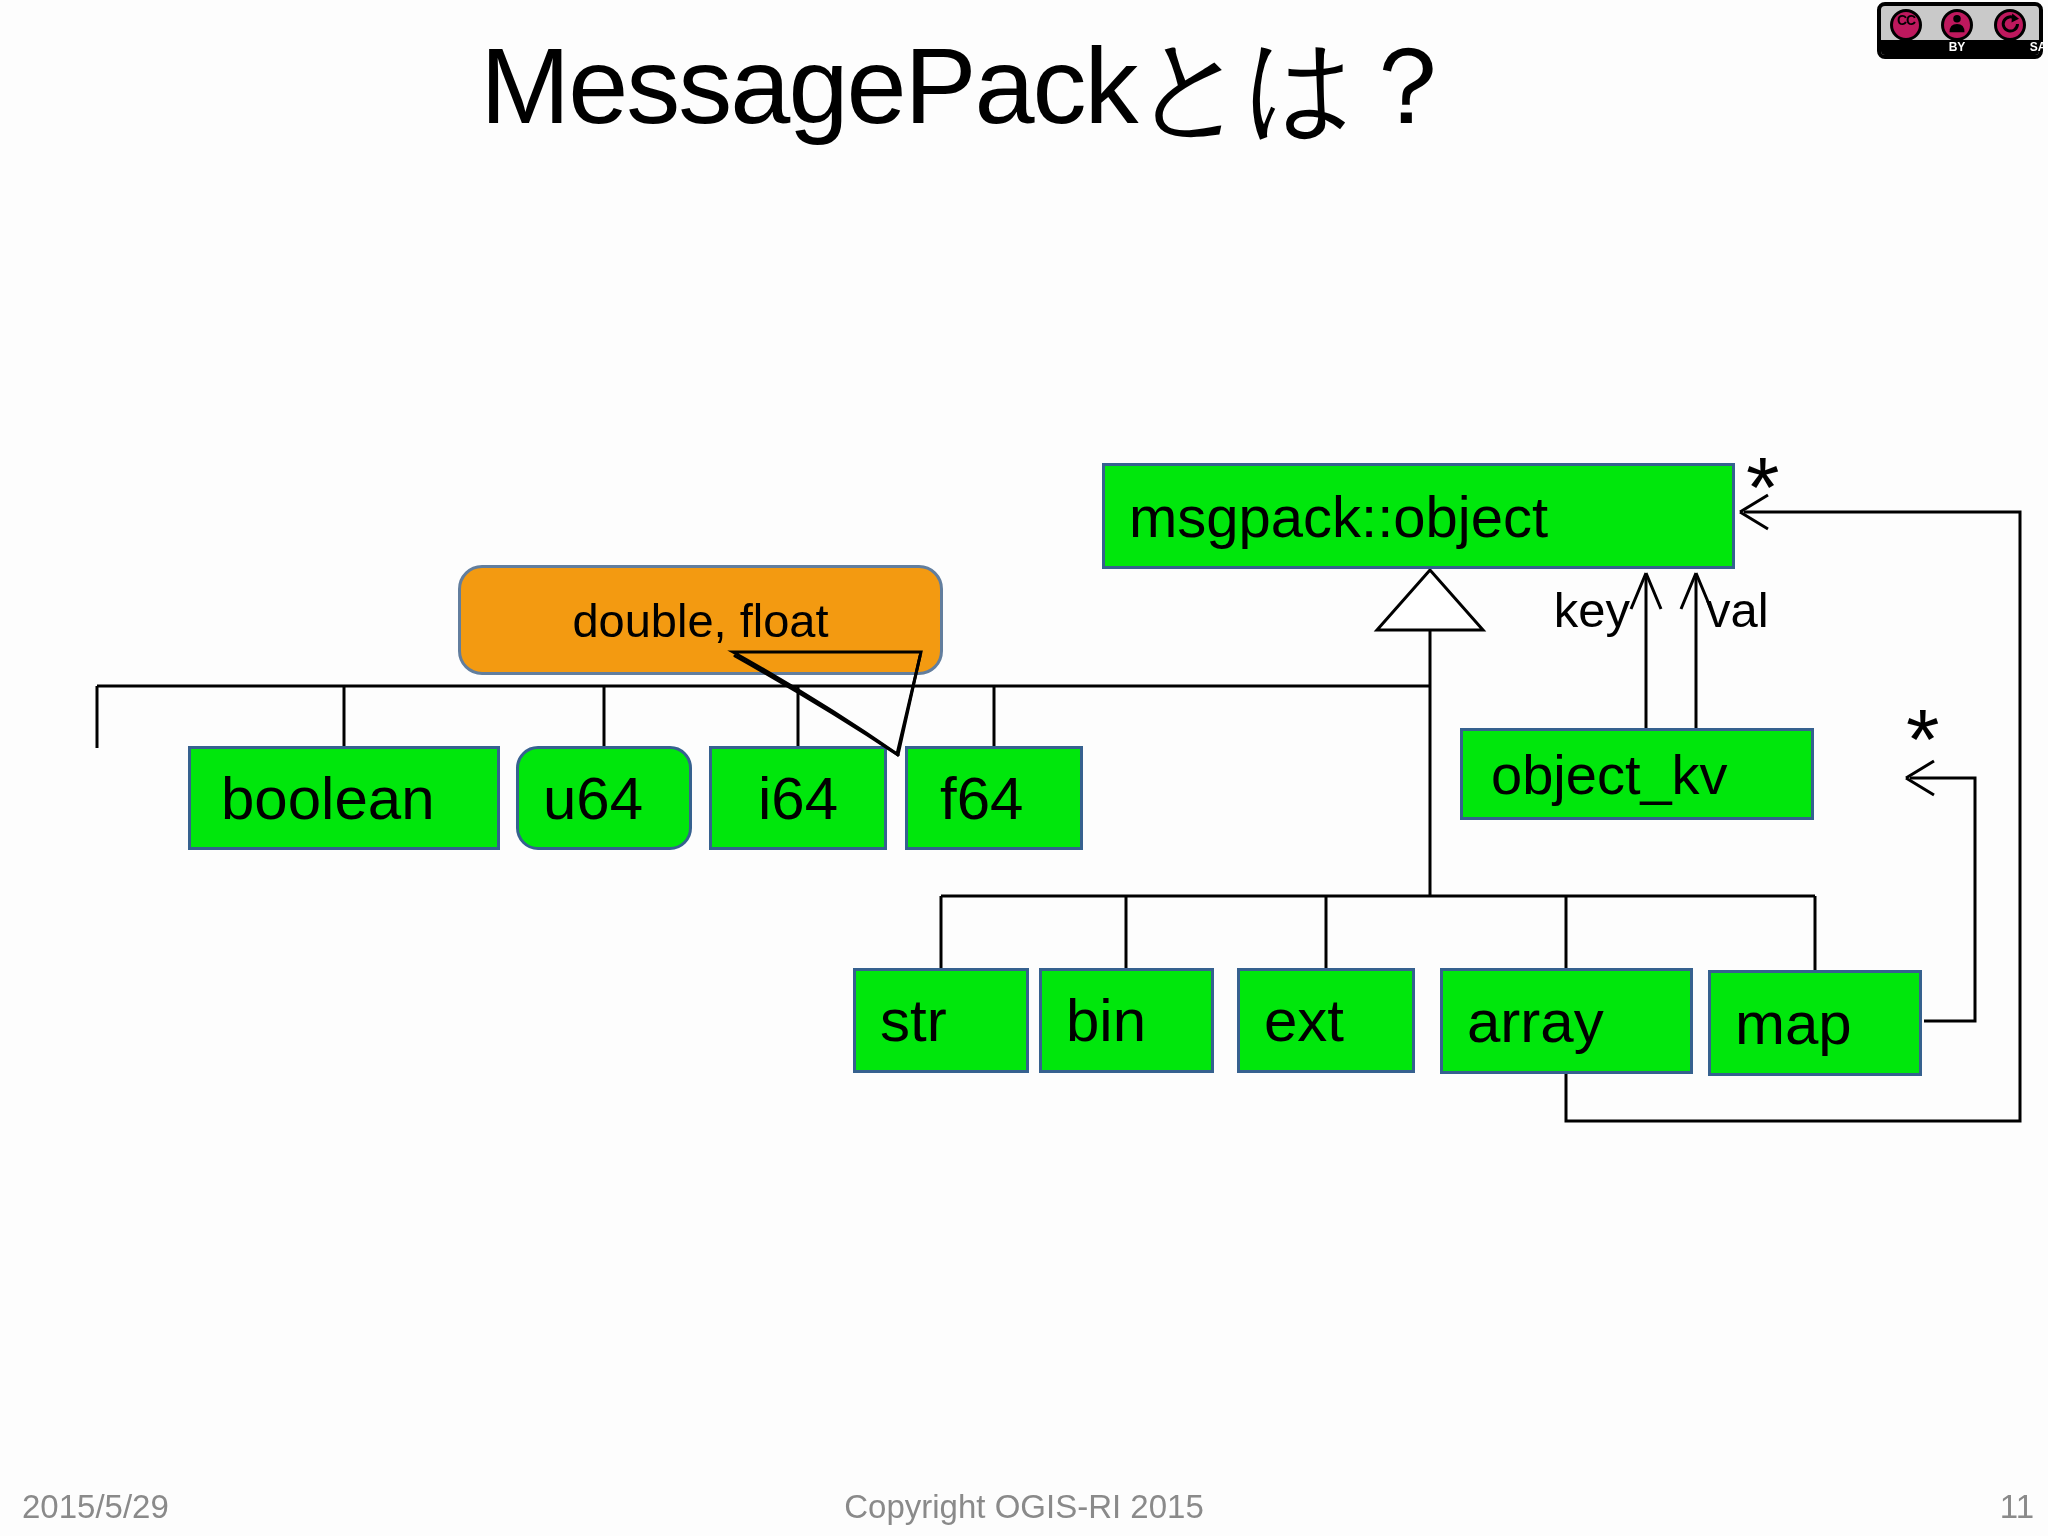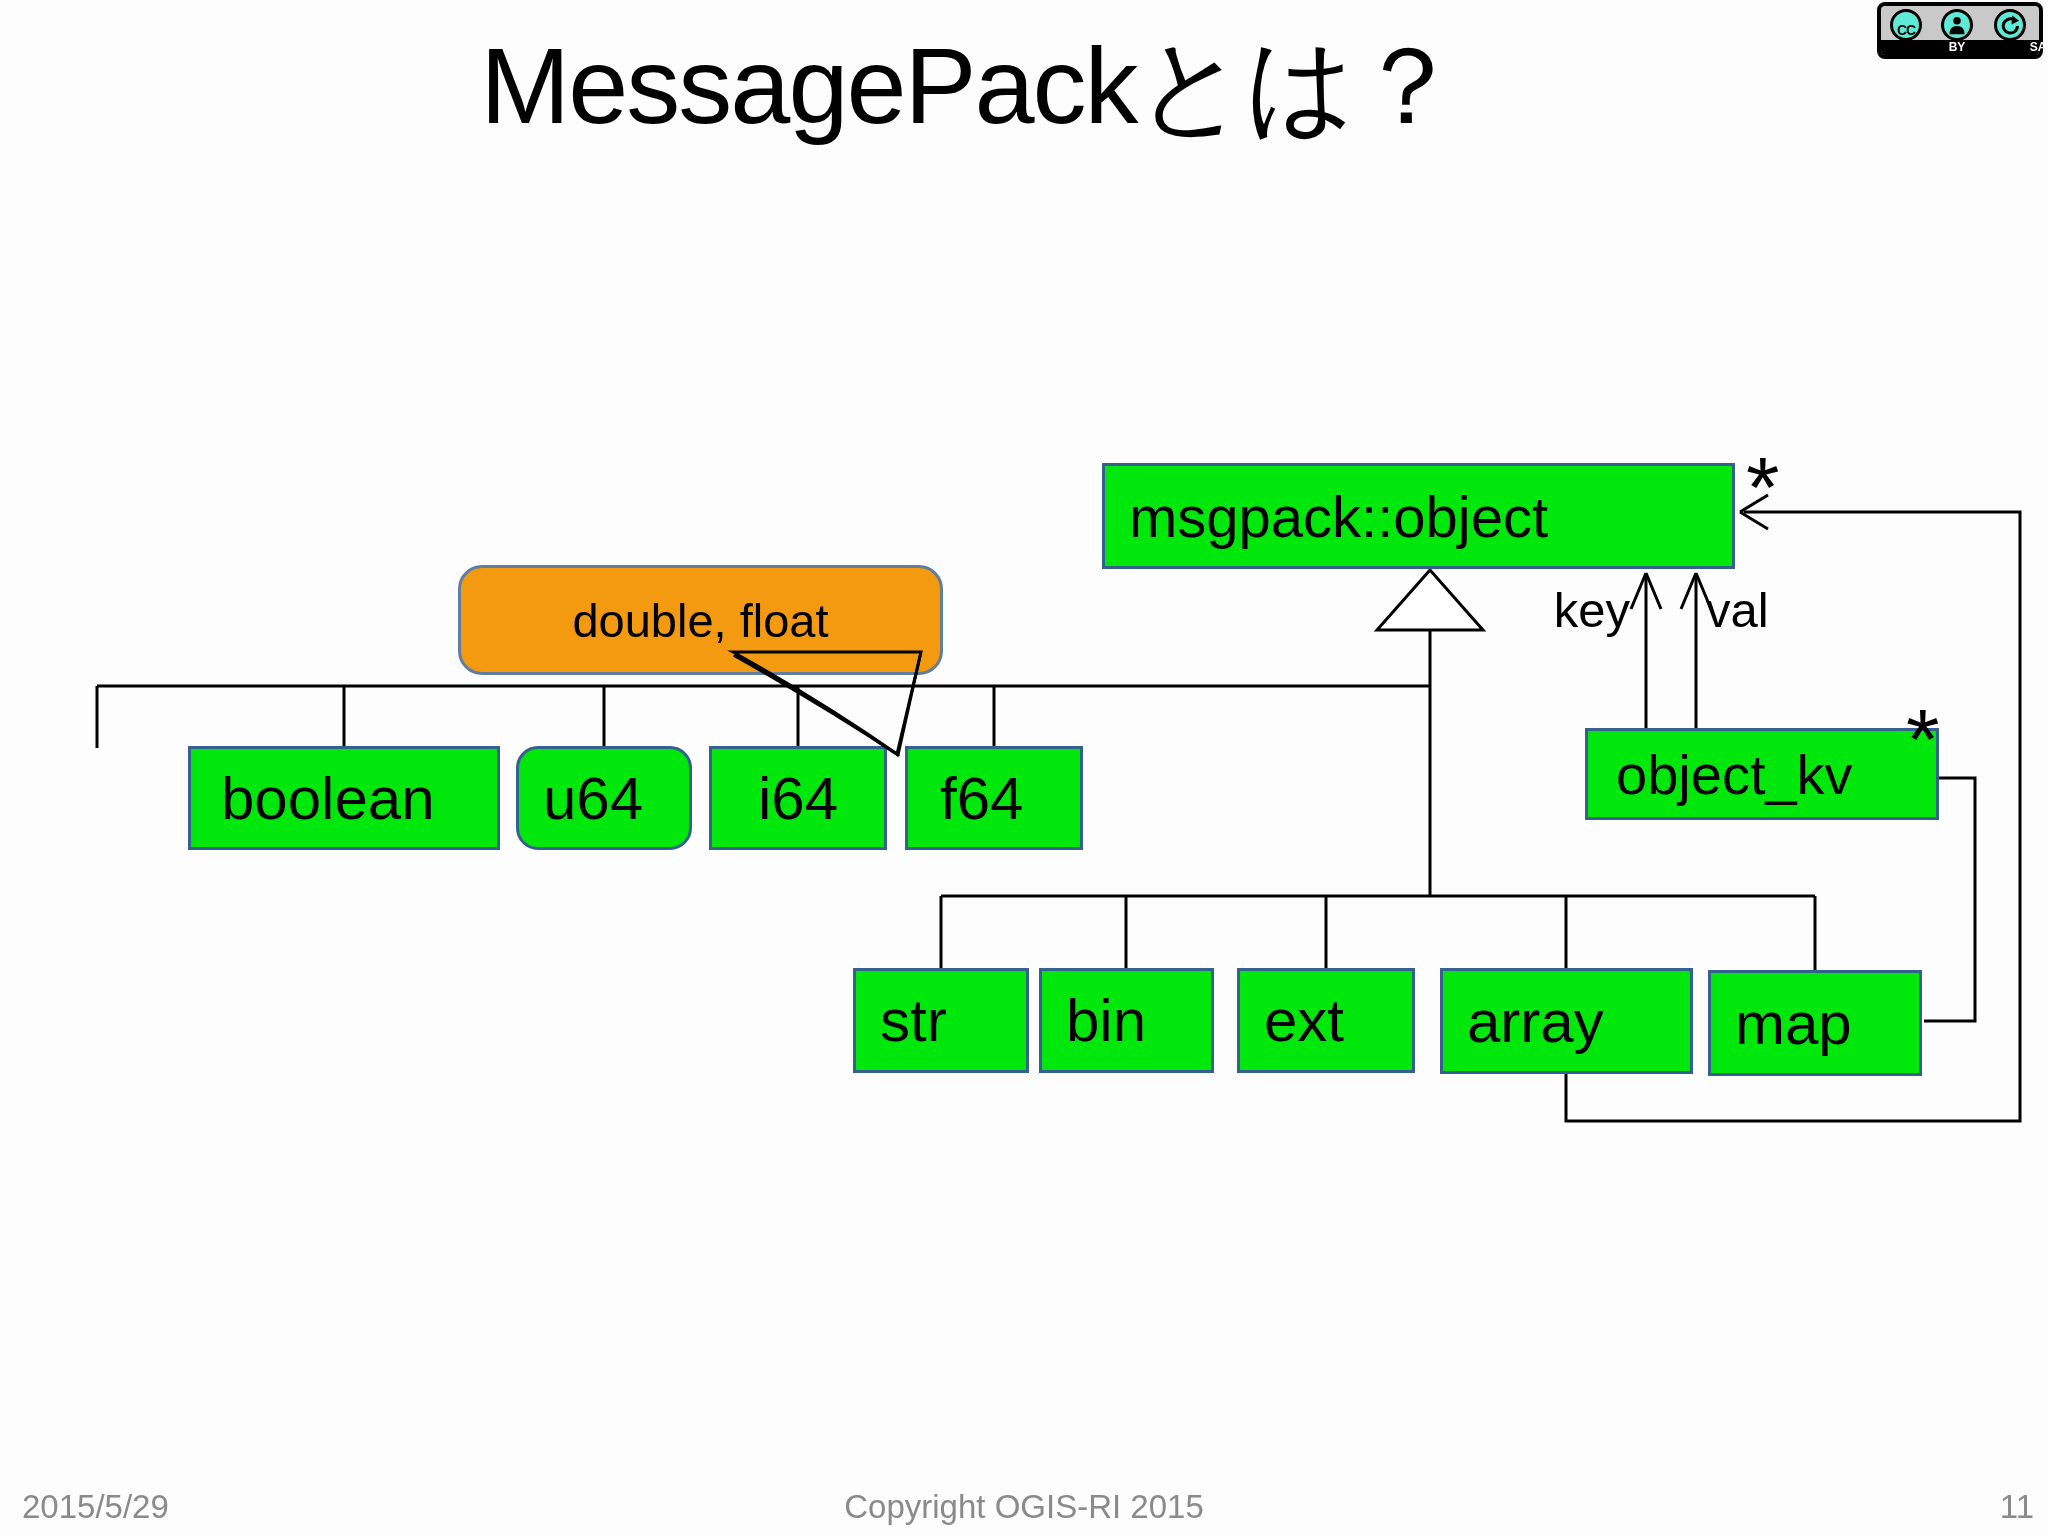--- a/index.html
+++ b/index.html
@@ -27,41 +27,41 @@
     background:#000; border-radius:0 0 4px 4px;
   }
   .cc-strip span {
     position:absolute; top:0; width:32px; text-align:center;
     color:#fff; font-size:12px; font-weight:bold; line-height:15px;
   }
   .cc-by-label { left:60px; }
   .cc-sa-label { left:113px;margin-left:28px; }
   .cc-circle {
     position:absolute; top:3px; width:32px; height:32px; box-sizing:border-box;
-    background:#5eead4; border:3px solid #000; border-radius:50%;
-    display:flex; align-items:flex-end; justify-content:center;
+    background:#be185d; border:3px solid #000; border-radius:50%;
+    display:flex; align-items:flex-start; justify-content:center;
   }
   .cc-c1 { left:9px; }  .cc-c2 { left:60px; } .cc-c3 { left:113px; }
   .cc-circle .cc-txt { font-size:14px; font-weight:bold; letter-spacing:-1px; }
   .cc-circle svg { width:24px; height:24px; }
 
   
   .net { position:absolute; left:0; top:0; width:2048px; height:1536px; pointer-events:none; }
   .net path, .net polyline { stroke:#000; stroke-width:3; fill:none; }
   .net polygon.tri { fill:#fff; stroke:#000; stroke-width:3; }
 
   
   .gbox {
     position:absolute; box-sizing:border-box;
     background:#00e70c; border:3px solid #36618f;
     display:flex; align-items:center; padding-left:24px;
     font-size:60px; white-space:nowrap;
   }
   #box-root    { left:1102px; top:463px; width:633px; height:106px; font-size:58px; padding-left:24px; }
-  #box-okv     { left:1585px; top:728px; width:354px; height:92px;  font-size:56px; padding-left:28px; }
+  #box-okv     { left:1460px; top:728px; width:354px; height:92px;  font-size:56px; padding-left:28px; }
   #box-nil     { left:25px;   top:746px; width:146px; height:104px; padding-left:30px; }
   #box-boolean { left:188px;  top:746px; width:312px; height:104px; padding-left:30px; }
   #box-u64     { left:516px;  top:746px; width:176px; height:104px;border-radius:22px; }
   #box-i64     { left:709px;  top:746px; width:178px; height:104px; padding-left:46px; }
   #box-f64     { left:905px;  top:746px; width:178px; height:104px; padding-left:32px; }
   #box-str     { left:853px;  top:968px; width:176px; height:105px; }
   #box-bin     { left:1039px; top:968px; width:175px; height:105px; }
   #box-ext     { left:1237px; top:968px; width:178px; height:105px; }
   #box-array   { left:1440px; top:968px; width:253px; height:106px; }
   #box-map     { left:1708px; top:970px; width:214px; height:106px; }

